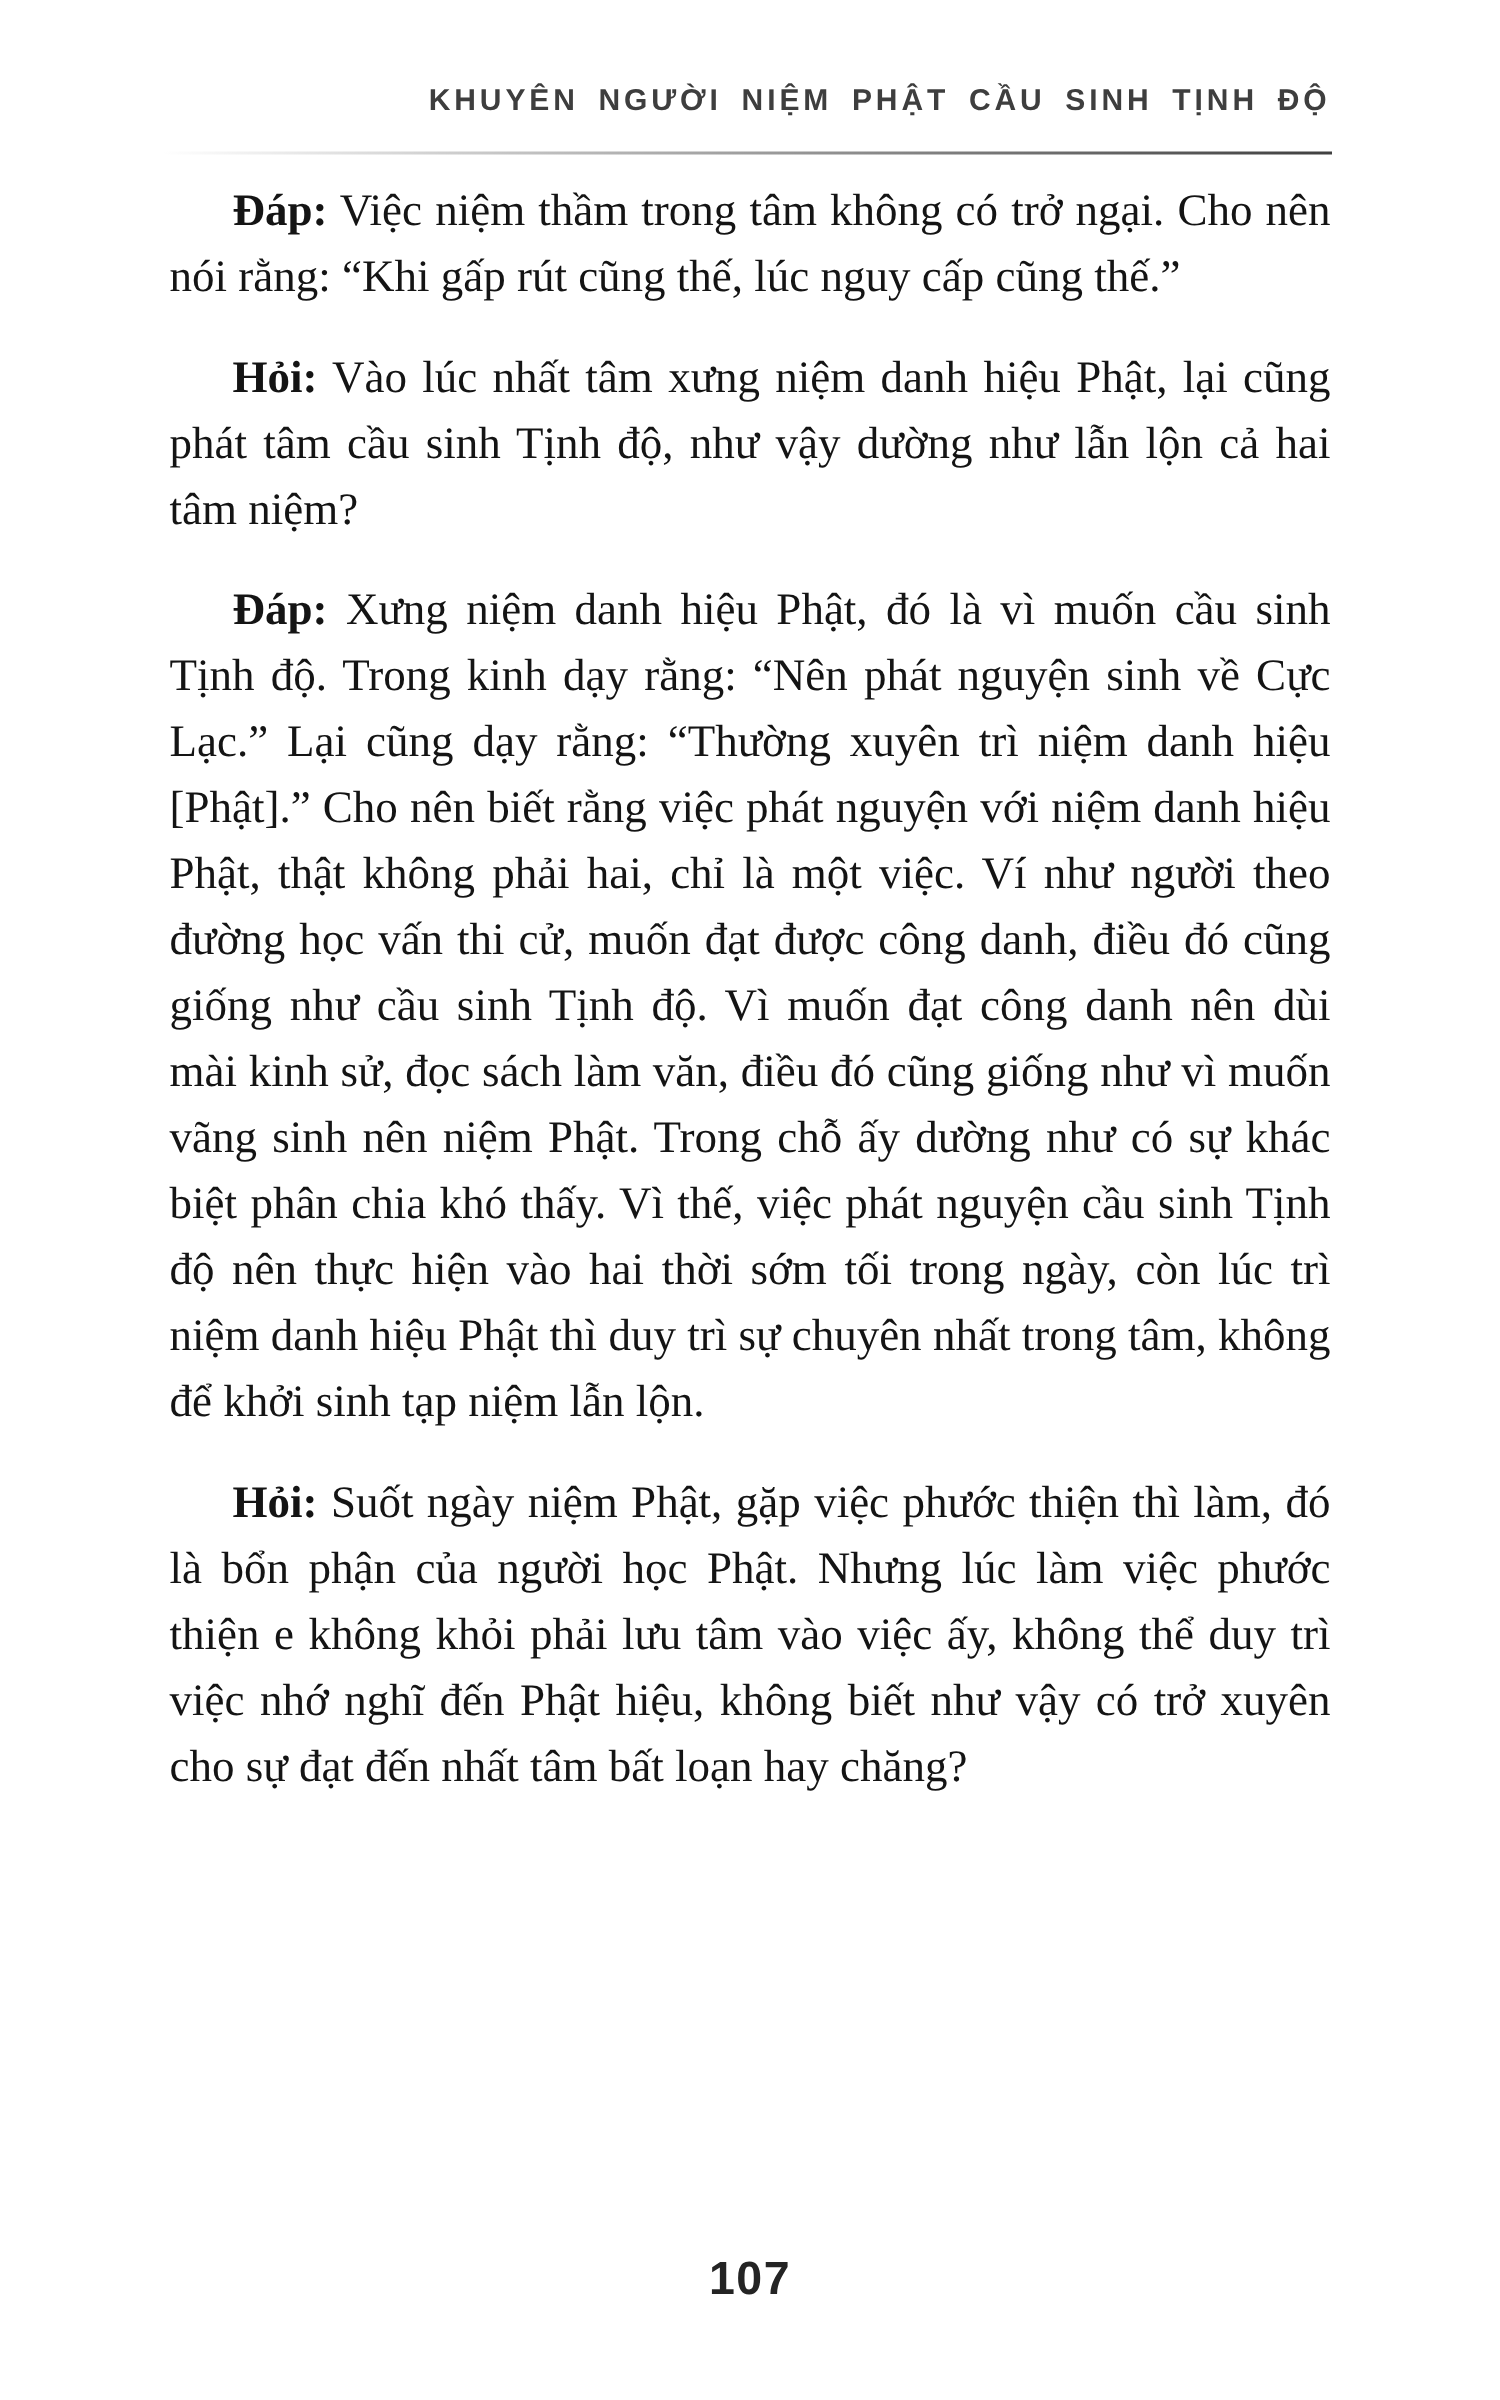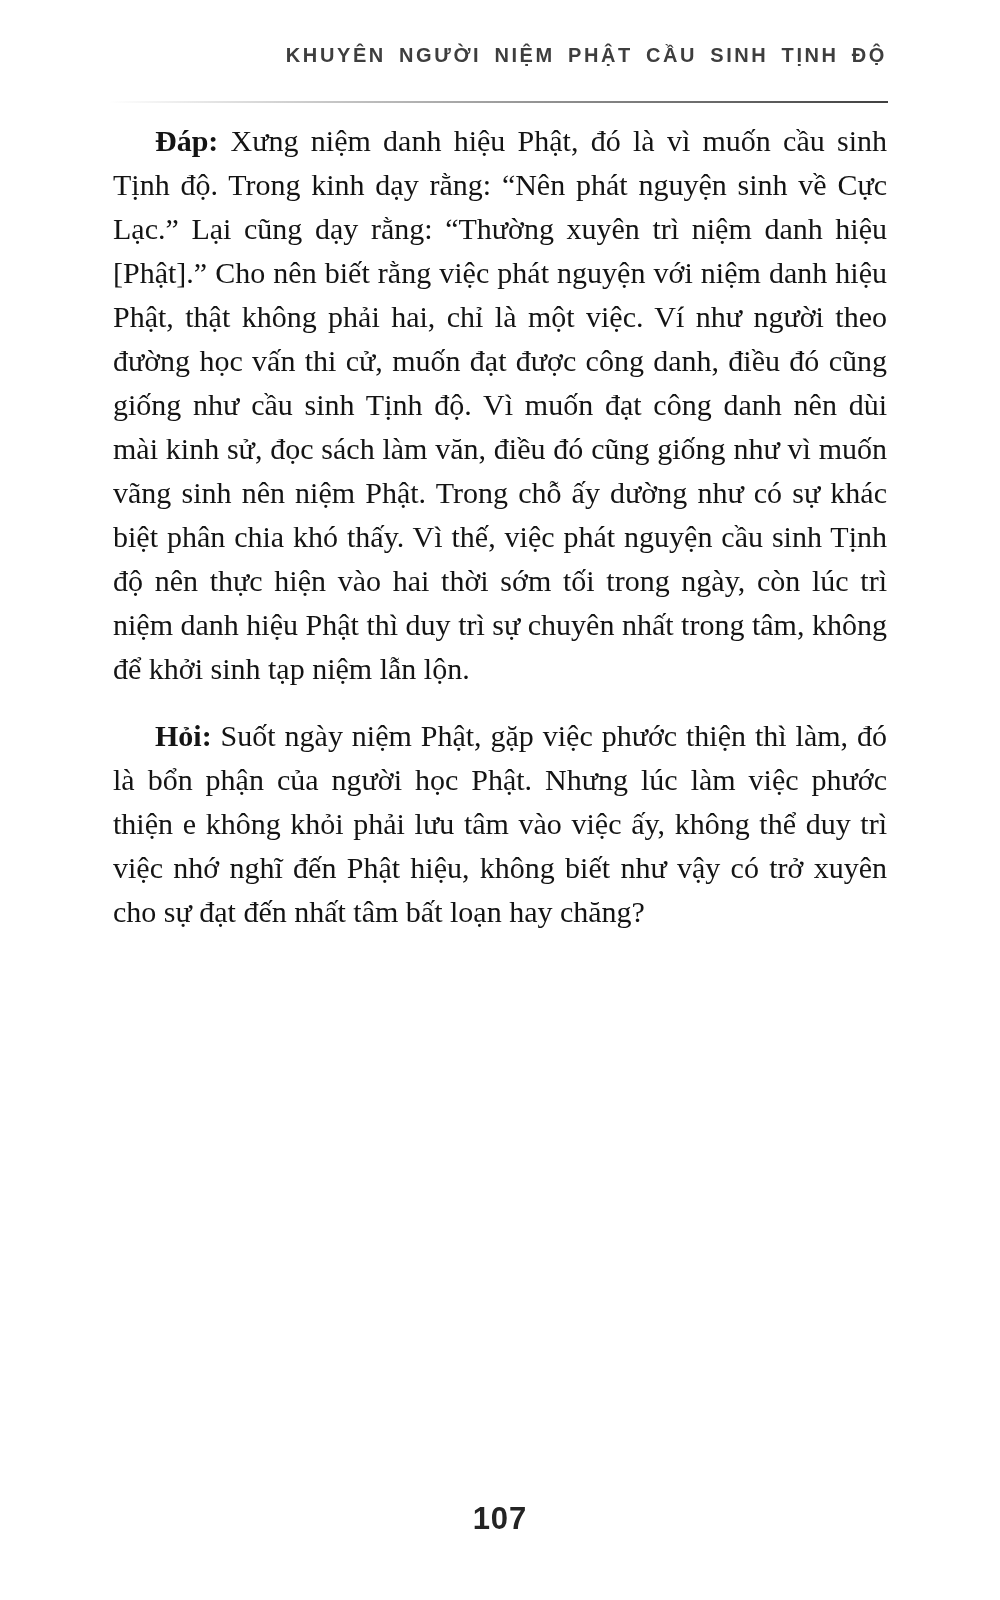--- a/index.html
+++ b/index.html
@@ -11,21 +11,21 @@
     position: relative;
     width: 1000px;
     height: 1600px;
     background: #ffffff;
     overflow: hidden;
     font-family: "Liberation Serif", serif;
     color: #141414;
   }
   .running-header {
     position: absolute;
-    top: 44px;
+    top: 56px;
     left: 113px;
     right: 113px;
     text-align: right;
     font-family: "Liberation Sans", sans-serif;
     font-weight: bold;
     font-size: 20px;
     letter-spacing: 2.6px;
     word-spacing: 5px;
     color: #3e3e3e;
     white-space: nowrap;
@@ -76,21 +76,23 @@
 
 <div class="page">
 
   <div class="running-header">KHUYÊN NGƯỜI NIỆM PHẬT CẦU SINH TỊNH ĐỘ</div>
 
   <div class="header-rule"></div>
 
   <div class="content">
 
 
+    <p><b class="lead">Đáp:</b><span> Việc niệm thầm trong tâm không có trở ngại. Cho nên nói rằng: “Khi gấp rút cũng thế, lúc nguy cấp cũng thế.”</span></p>
 
+    <p><b class="lead">Hỏi:</b><span> Vào lúc nhất tâm xưng niệm danh hiệu Phật, lại cũng phát tâm cầu sinh Tịnh độ, như vậy dường như lẫn lộn cả hai tâm niệm?</span></p>
 
     <p><b class="lead">Đáp:</b><span> Xưng niệm danh hiệu Phật, đó là vì muốn cầu sinh Tịnh độ. Trong kinh dạy rằng: “Nên phát nguyện sinh về Cực Lạc.” Lại cũng dạy rằng: “Thường xuyên trì niệm danh hiệu [Phật].” Cho nên biết rằng việc phát nguyện với niệm danh hiệu Phật, thật không phải hai, chỉ là một việc. Ví như người theo đường học vấn thi cử, muốn đạt được công danh, điều đó cũng giống như cầu sinh Tịnh độ. Vì muốn đạt công danh nên dùi mài kinh sử, đọc sách làm văn, điều đó cũng giống như vì muốn vãng sinh nên niệm Phật. Trong chỗ ấy dường như có sự khác biệt phân chia khó thấy. Vì thế, việc phát nguyện cầu sinh Tịnh độ nên thực hiện vào hai thời sớm tối trong ngày, còn lúc trì niệm danh hiệu Phật thì duy trì sự chuyên nhất trong tâm, không để khởi sinh tạp niệm lẫn lộn.</span></p>
 
     <p><b class="lead">Hỏi:</b><span> Suốt ngày niệm Phật, gặp việc phước thiện thì làm, đó là bổn phận của người học Phật. Nhưng lúc làm việc phước thiện e không khỏi phải lưu tâm vào việc ấy, không thể duy trì việc nhớ nghĩ đến Phật hiệu, không biết như vậy có trở xuyên cho sự đạt đến nhất tâm bất loạn hay chăng?</span></p>
 
   </div>
 
   <div class="footer">107</div>
 
 </div>

